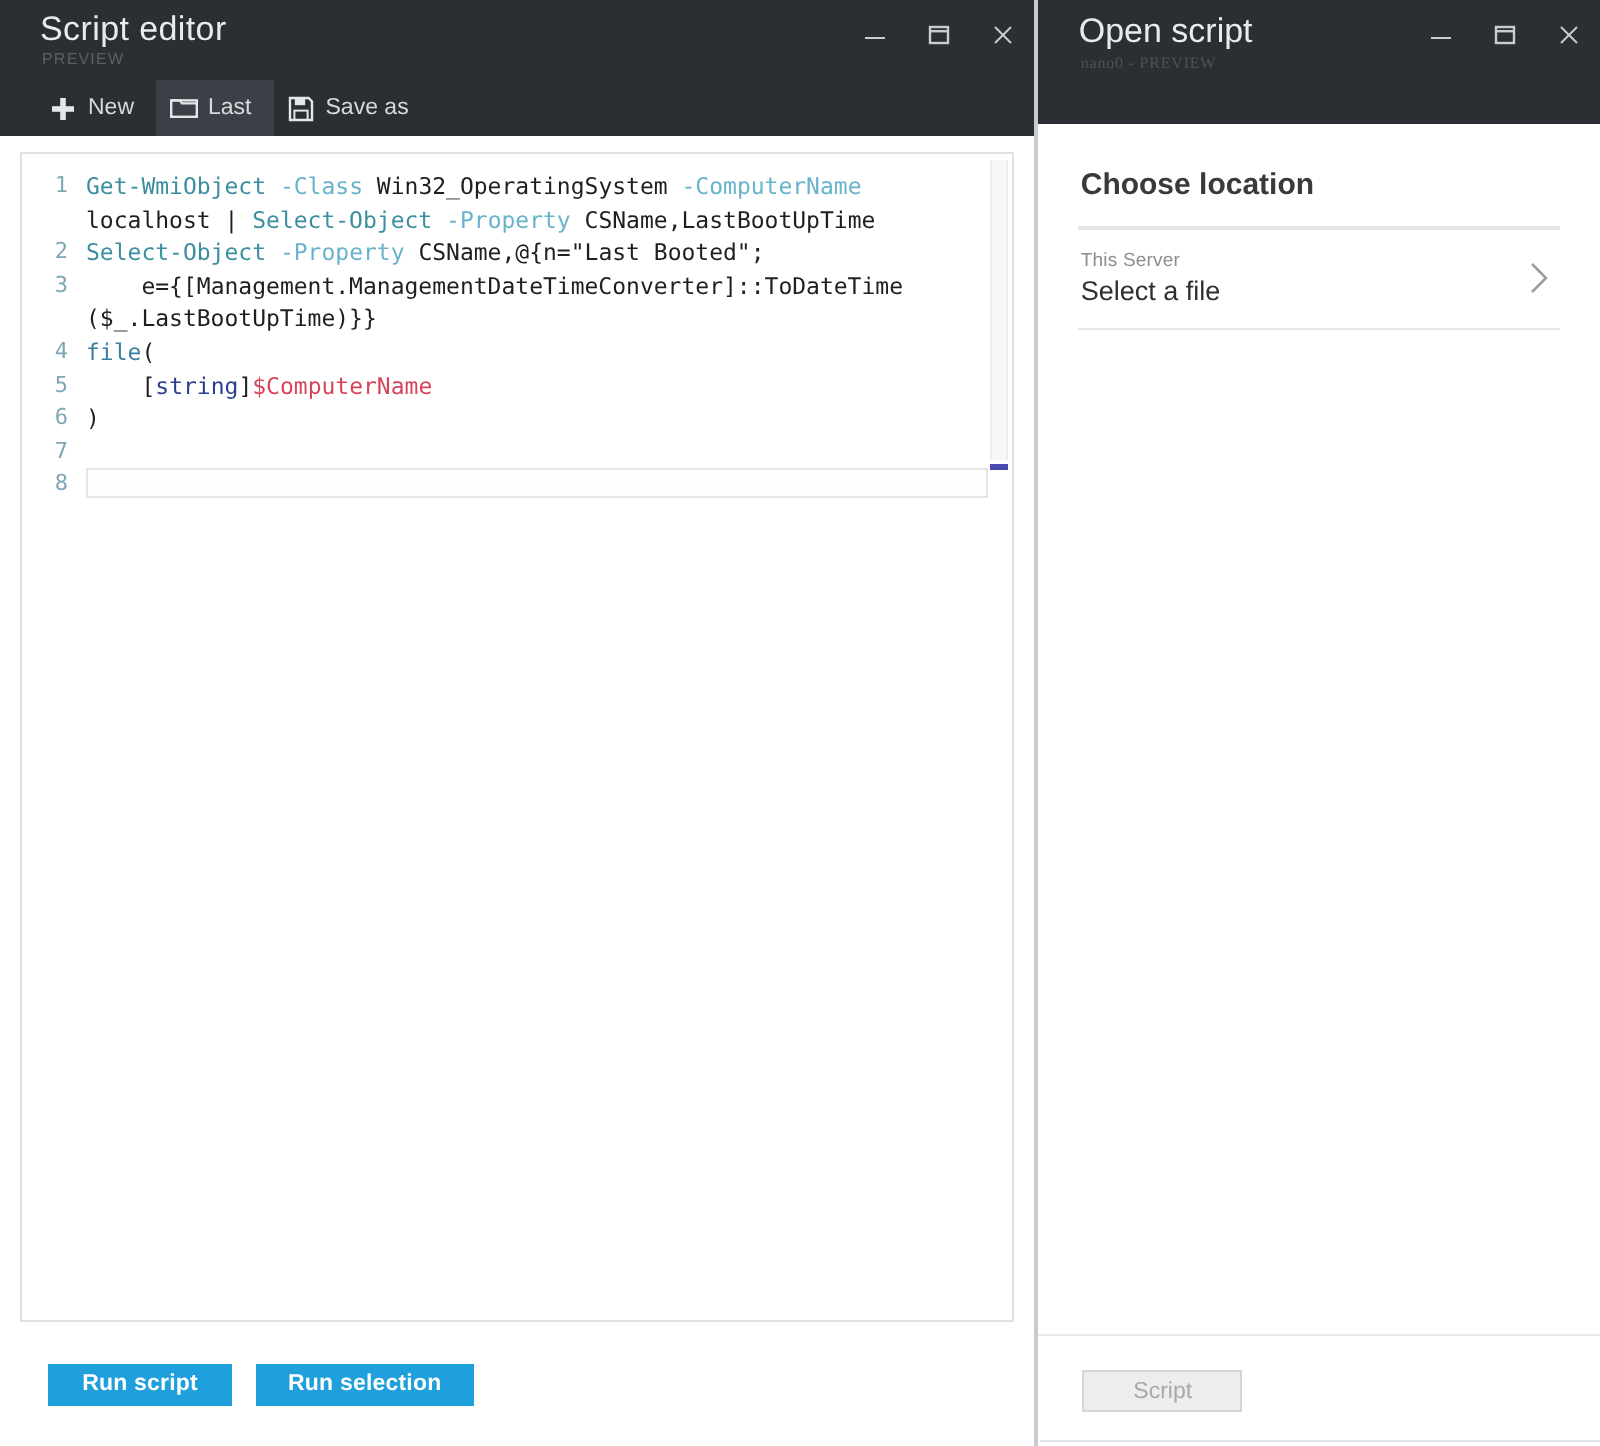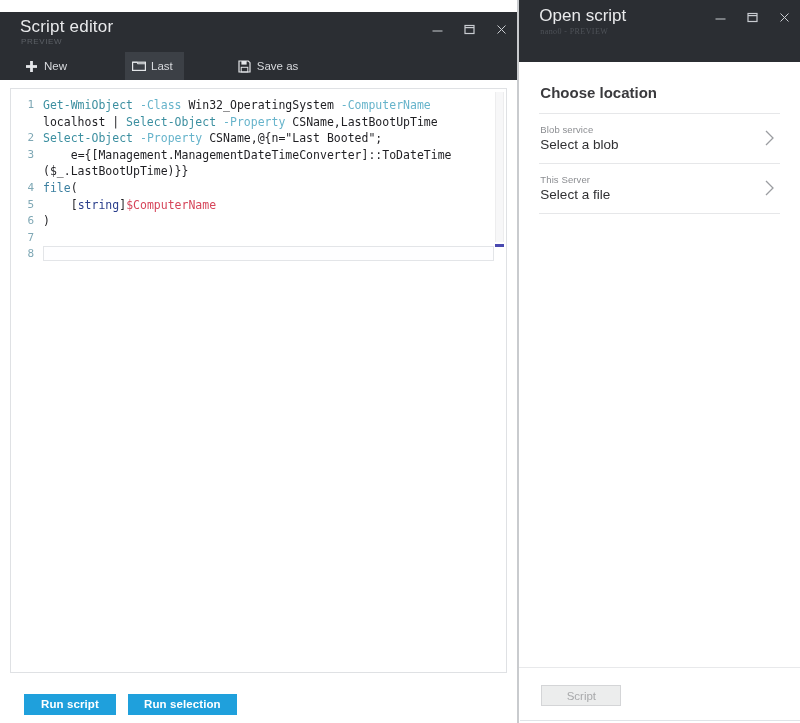--- a/index.html
+++ b/index.html
@@ -28,21 +28,20 @@
     background: #ffffff;
     display: flex;
     flex-direction: column;
   }
 
   .titlebar {
     height: 40px;
     background: #2b2e33;
     position: relative;
     flex: none;
-    margin-top: 12px;
   }
   .titlebar-title {
     position: absolute;
     left: 20px;
     top: 5px;
     font-size: 17px;
     color: #e9eaec;
     letter-spacing: 0.2px;
     font-weight: 400;
   }
@@ -73,21 +72,20 @@
   }
   .winbtn svg { display: block; }
 
   .toolbar {
     height: 28px;
     background: #2b2e33;
     display: flex;
     align-items: stretch;
     padding-left: 18px;
     flex: none;
-    gap: 47px;
   }
   .tb-item {
     display: flex;
     align-items: center;
     gap: 5px;
     padding: 0 11px 0 6px;
     color: #d7d9dd;
     font-size: 11.5px;
     height: 28px;
   }
@@ -462,44 +460,33 @@
               <line x1="10.5" y1="2.5" x2="2.5" y2="10.5" stroke="currentColor" stroke-width="1"></line>
             </svg>
         </div>
       </div>
     </div>
 
     <div class="r-body">
       <div class="r-heading">Choose location</div>
       <div class="hr-line"></div>
       <div id="loc-list">
+          <div class="hr-line"></div>
           <div class="loc-item">
             <div class="loc-texts">
-              <div class="loc-sub">Blob service</div>
-              <div class="loc-main">Select a blob</div>
+              <div class="loc-sub">This Server</div>
+              <div class="loc-main">Select a file</div>
             </div>
             <span class="chev">
               <svg width="13" height="20" viewBox="0 0 13 20">
                 <polyline points="3,3 10,10 3,17" fill="none" stroke="currentColor" stroke-width="1.3"></polyline>
               </svg>
             </span>
           </div>
           <div class="hr-line"></div>
-          <div class="loc-item">
-            <div class="loc-texts">
-              <div class="loc-sub">This Server</div>
-              <div class="loc-main">Select a file</div>
-            </div>
-            <span class="chev">
-              <svg width="13" height="20" viewBox="0 0 13 20">
-                <polyline points="3,3 10,10 3,17" fill="none" stroke="currentColor" stroke-width="1.3"></polyline>
-              </svg>
-            </span>
-          </div>
-          <div class="hr-line"></div>
         </div>
     </div>
 
     <div class="r-footer">
       <button class="btn-select" disabled="">Script</button>
     </div>
   </div>
 
   <div class="bottom-strip"></div>
 </div>

